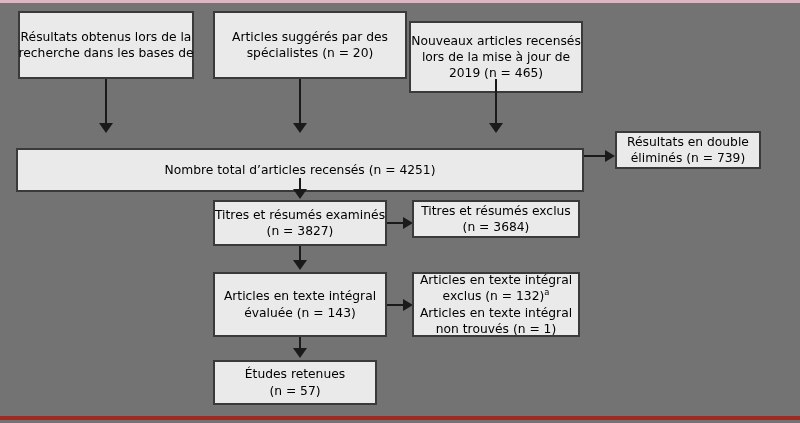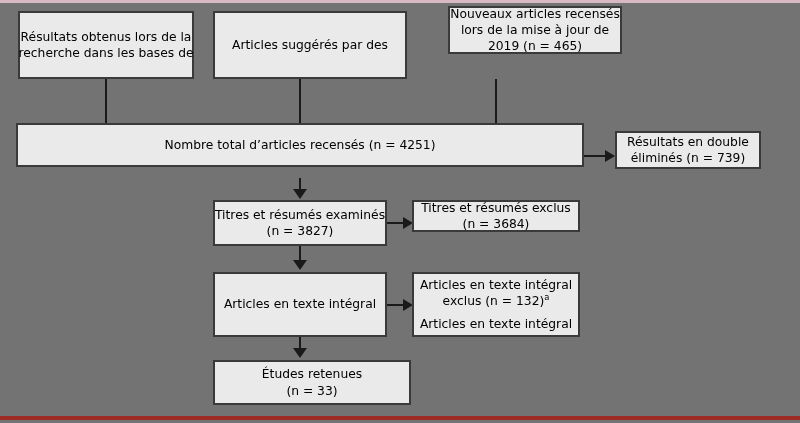--- a/index.html
+++ b/index.html
@@ -59,28 +59,28 @@
   }
   sup {
     font-size: 0.68em;
     vertical-align: super;
     line-height: 0;
   }
 
   
   #n-db        { left: 18px;  top: 11px;  width: 176px; height: 68px; }
   #n-experts   { left: 213px; top: 11px;  width: 194px; height: 68px; }
-  #n-update    { left: 409px; top: 6px;  width: 174px; height: 48px; margin-left: 39px; }
-  #n-total     { left: 16px;  top: 123px; width: 568px; height: 44px; text-align: right; }
+  #n-update    { left: 409px; top: 21px;  width: 174px; height: 72px; }
+  #n-total     { left: 16px;  top: 148px; width: 568px; height: 44px; text-align: right; }
   #n-dupes     { left: 615px; top: 131px; width: 146px; height: 38px; }
   #n-screened  { left: 213px; top: 200px; width: 174px; height: 46px; }
-  #n-excl-ta   { left: 412px; top: 200px; width: 168px; height: 32px; }
+  #n-excl-ta   { left: 412px; top: 200px; width: 168px; height: 38px; }
   #n-fulltext  { left: 213px; top: 272px; width: 174px; height: 65px; }
   #n-excl-ft   { left: 412px; top: 272px; width: 168px; height: 65px; }
-  #n-included  { left: 213px; top: 360px; width: 198px; height: 45px; }
+  #n-included  { left: 213px; top: 360px; width: 164px; height: 45px; }
 
   
   .vline {
     position: absolute;
     width: 2px;
     background: #1a1a1a;
   }
   .hline {
     position: absolute;
     height: 2px;
@@ -110,20 +110,21 @@
 
   <div class="rule-top"></div>
 
   <div class="node" id="n-db">
     <span class="line">Résultats obtenus lors de la</span>
     <span class="line">recherche dans les bases de</span>
   </div>
 
   <div class="node" id="n-experts">
     <span class="line">Articles suggérés par des</span>
+    <span class="line">spécialistes (n = 20)</span>
   </div>
 
   <div class="node" id="n-update">
     <span class="line">Nouveaux articles recensés</span>
     <span class="line">lors de la mise à jour de</span>
     <span class="line">2019 (n = 465)</span>
   </div>
 
   <div class="vline" style="left:105px; top:79px; height:45px;"></div>
   <div class="arrow-down" style="left:99px; top:123px;"></div>
@@ -160,35 +161,37 @@
   <div class="node" id="n-excl-ta">
     <span class="line">Titres et résumés exclus</span>
     <span class="line">(n = 3684)</span>
   </div>
 
   <div class="vline" style="left:299px; top:246px; height:15px;"></div>
   <div class="arrow-down" style="left:293px; top:260px;"></div>
 
   <div class="node" id="n-fulltext">
     <span class="line">Articles en texte intégral</span>
+    <span class="line">évaluée (n = 143)</span>
   </div>
 
   <div class="hline" style="left:387px; top:304px; width:17px;"></div>
   <div class="arrow-right" style="left:403px; top:299px;"></div>
 
   <div class="node" id="n-excl-ft">
     <span class="line">Articles en texte intégral</span>
     <span class="line"><span>exclus (n = 132)</span><sup>a</sup></span>
     <span class="gap"></span>
     <span class="line">Articles en texte intégral</span>
+    <span class="line">non trouvés (n = 1)</span>
   </div>
 
   <div class="vline" style="left:299px; top:337px; height:12px;"></div>
   <div class="arrow-down" style="left:293px; top:348px;"></div>
 
   <div class="node" id="n-included">
     <span class="line">Études retenues</span>
-    <span class="line">(n = 33)</span>
+    <span class="line">(n = 57)</span>
   </div>
 
   <div class="rule-bottom"></div>
 
 </div>
 
 </body></html>

